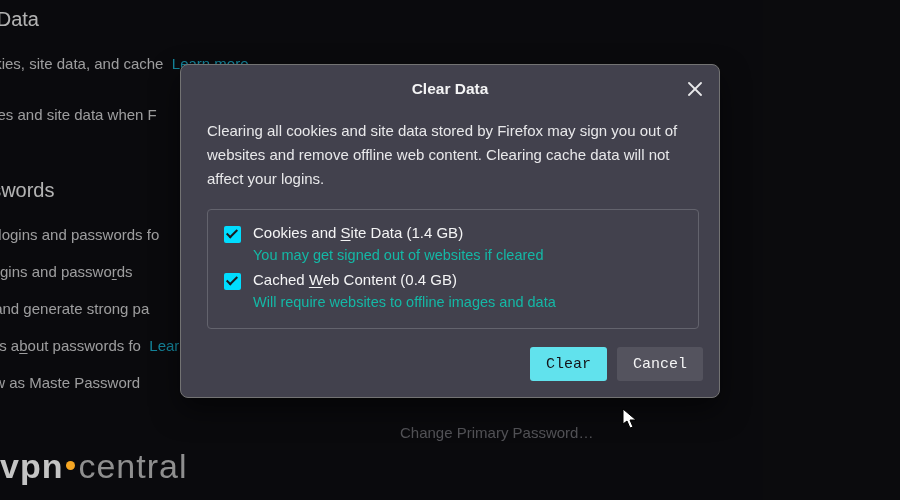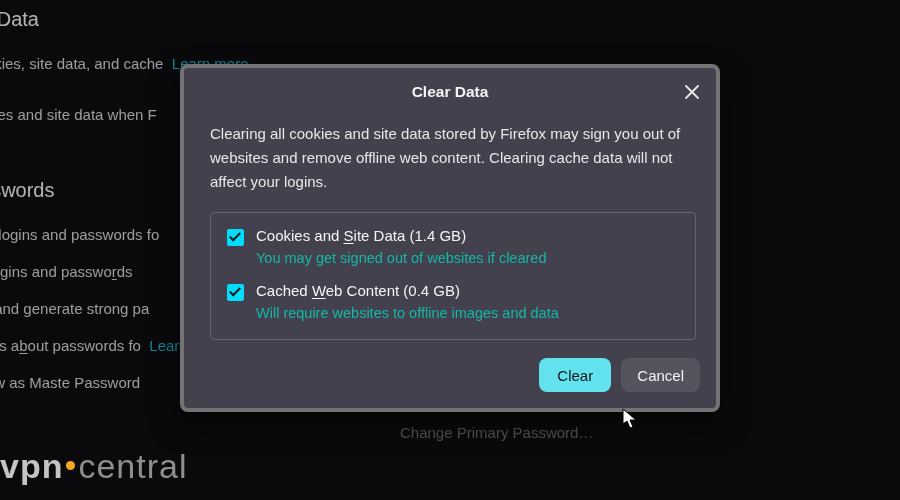--- a/index.html
+++ b/index.html
@@ -65,21 +65,21 @@
     inset: 0;
     background: rgba(0,0,0,0.22);
     display: flex;
     align-items: flex-start;
     justify-content: center;
     padding-top: 64px;
   }
   .modal {
     width: 540px;
     background: #42414d;
-    border: 4px solid #737373;
+    border: 1px solid #737373;
     border-radius: 8px;
     box-shadow: 0 12px 28px rgba(0,0,0,0.5);
     color: #e8e8ea;
   }
   .modal-head {
     height: 48px;
     display: flex;
     align-items: center;
     justify-content: center;
     position: relative;
@@ -96,21 +96,21 @@
   }
   .modal-body { padding: 6px 20px 0 26px; }
   .modal-desc { font-size: 15px; line-height: 1.6; color: #e8e8ea; margin-bottom: 18px; }
 
   .option-box {
     border: 1px solid #63636d;
     border-radius: 4px;
     padding: 14px 16px 18px 16px;
     margin-bottom: 18px;
   }
-  .opt { display: flex; align-items: flex-start; gap: 12px; margin-bottom: 16px; }
+  .opt { display: flex; align-items: flex-start; gap: 12px; margin-bottom: 8px; }
   .opt:last-child { margin-bottom: 0; }
   .cb {
     width: 17px; height: 17px;
     background: #00ddff;
     border-radius: 2px;
     flex-shrink: 0;
     margin-top: 2px;
     position: relative;
     cursor: pointer;
   }
@@ -130,24 +130,24 @@
 
   .modal-foot {
     display: flex;
     justify-content: flex-end;
     gap: 10px;
     padding: 0 16px 16px 16px;
   }
   .btn {
     min-width: 72px;
     height: 34px;
-    border-radius: 8px;
+    border-radius: 3px;
     border: none;
     font-size: 15px;
-    font-family: Liberation Sans, sans-serif;
+    font-family: Liberation Mono, monospace;
     cursor: pointer;
     padding: 0 16px;
   }
   .btn-primary { background: #61e2ed; color: #15151a; font-weight: 500; }
   .btn-secondary { background: #54535e; color: #f4f4f5; }
 
   .cursor {
     position: absolute;
     left: 622px; top: 408px;
     width: 16px; height: 22px;

